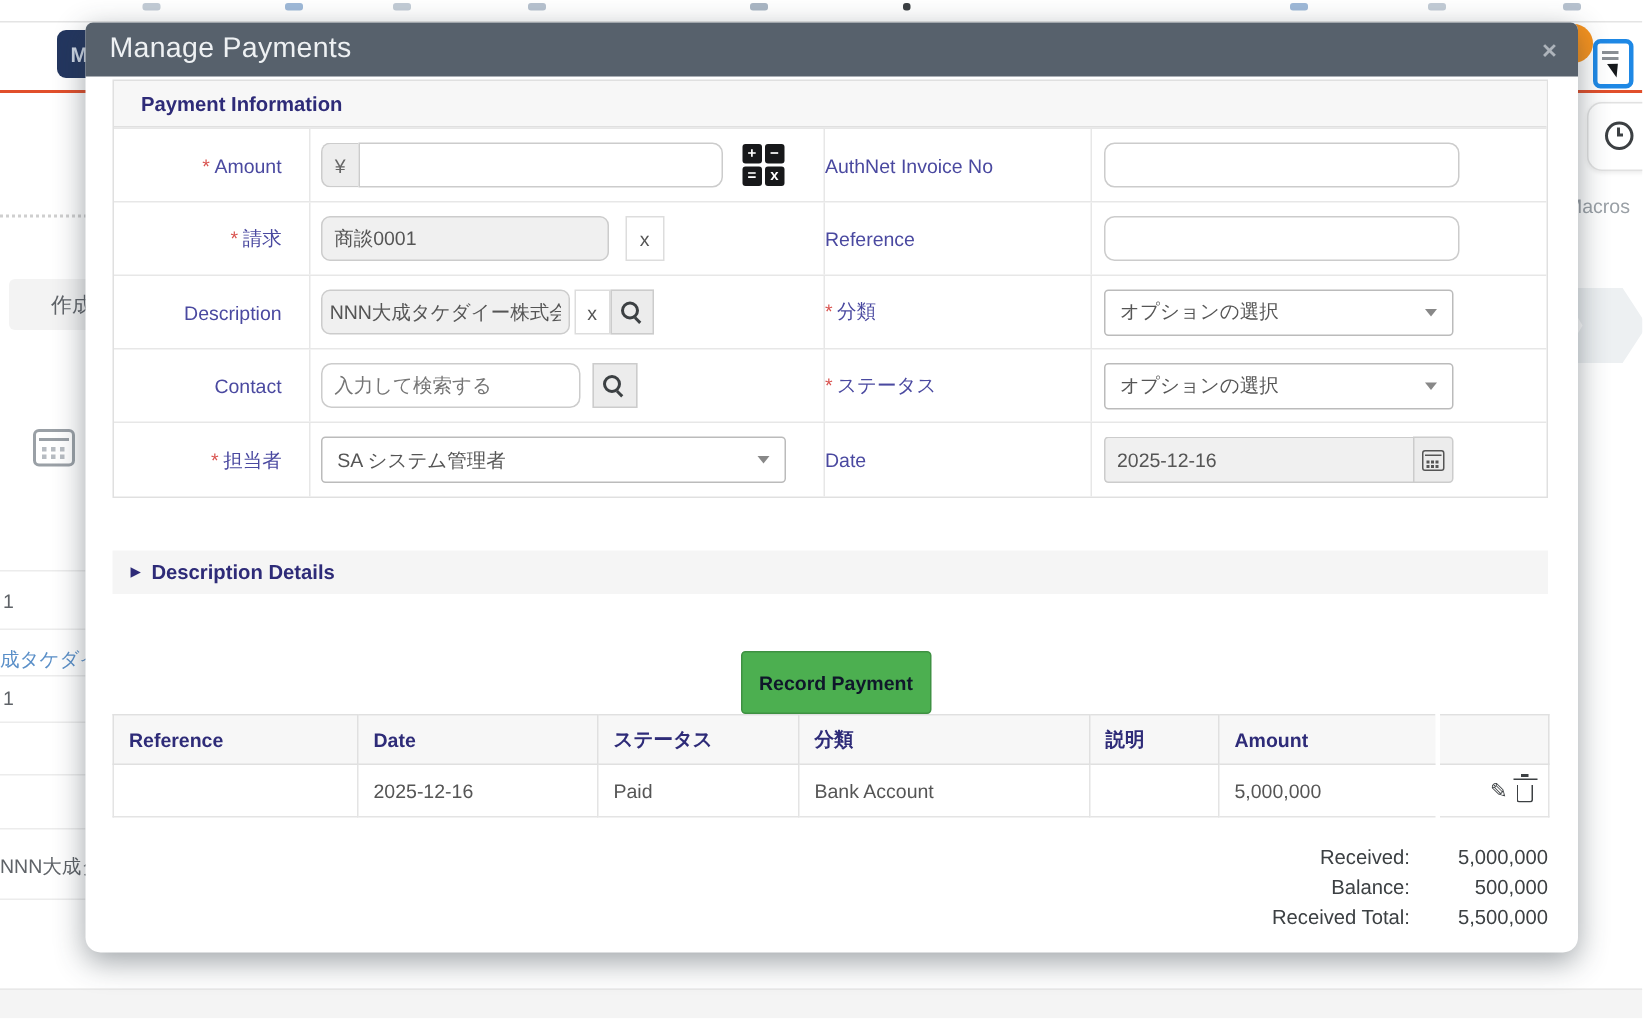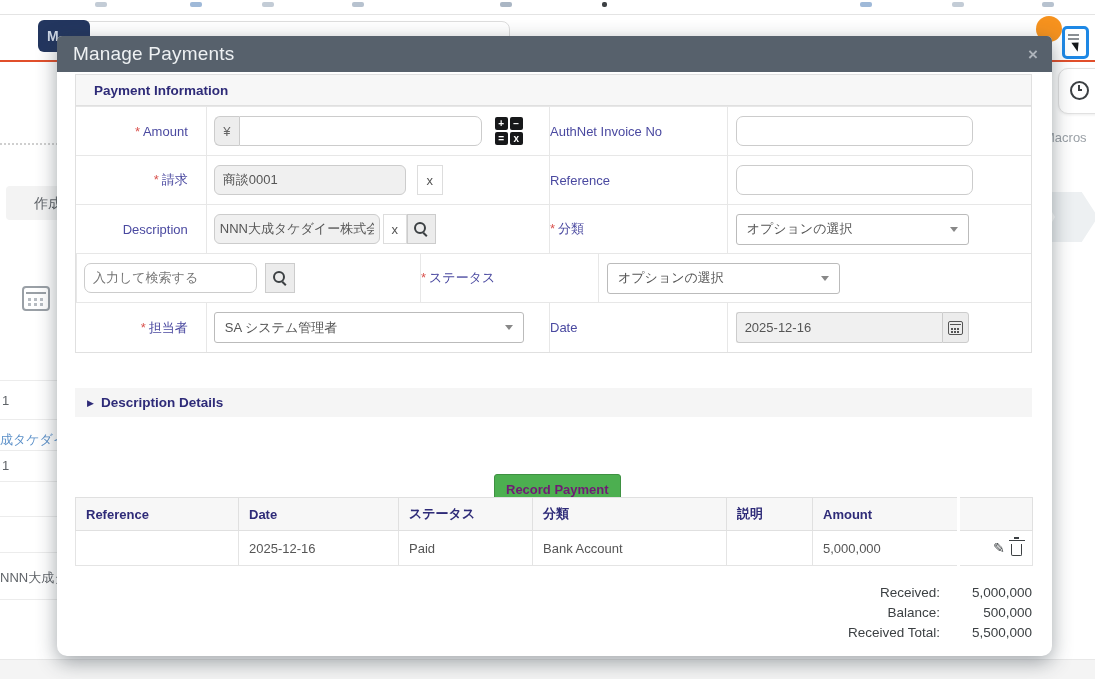--- a/index.html
+++ b/index.html
@@ -27,21 +27,21 @@
   .create-pill{position:absolute;left:6px;top:186px;width:62px;height:34px;background:#f3f3f3;border-radius:4px;
     color:#5f6368;font-size:14px;line-height:34px;text-align:right;padding-right:6px;box-sizing:border-box;z-index:1;}
   .bigcal{position:absolute;left:22px;top:286px;width:24px;height:21px;border:2px solid #9aa0a6;border-radius:4px;z-index:1;}
   .bigcal::before{content:"";position:absolute;left:2px;right:2px;top:4px;border-top:2px solid #9aa0a6;}
   .bigcal::after{content:"";position:absolute;left:4px;top:10px;width:3px;height:3px;background:#b7bcc2;
     box-shadow:6px 0 #b7bcc2,12px 0 #b7bcc2,0 5px #b7bcc2,6px 5px #b7bcc2,12px 5px #b7bcc2;}
   .sep{position:absolute;left:0;width:57px;height:1px;background:#ececec;z-index:1;}
   .bgtxt{position:absolute;color:#5f6368;font-size:13px;z-index:1;white-space:nowrap;}
   .bottom-band{position:absolute;left:0;right:0;top:659px;bottom:0;background:#f4f4f4;border-top:1px solid #e8e8e8;z-index:1;}
   
-  .modal{position:absolute;left:57px;top:36px;width:995px;height:620px;background:#fff;z-index:10;
+  .modal{position:absolute;left:57px;top:15px;width:995px;height:620px;background:#fff;z-index:10;
     border-radius:5px 5px 10px 10px;box-shadow:0 6px 20px rgba(45,55,65,.45);}
   .modal-header{height:36px;background:#57616c;border-radius:5px 5px 0 0;display:flex;align-items:center;
     padding:0 14px 0 16px;box-sizing:border-box;}
   .modal-title{color:#eef1f3;font-size:19px;letter-spacing:.2px;}
   .modal-close{margin-left:auto;color:#aeb4bb;font-size:17px;font-weight:bold;cursor:pointer;line-height:1;}
   
   .form-box{position:absolute;left:18px;top:38px;width:957px;border:1px solid #e0e0e0;box-sizing:border-box;background:#fff;}
   .form-head{height:30px;background:#f7f7f7;border-bottom:1px solid #e0e0e0;display:flex;align-items:center;
     padding-left:18px;font-weight:bold;font-size:13.5px;color:#2e2b78;}
   .frow{display:flex;height:48px;border-top:1px solid #e7e7e7;}
@@ -76,22 +76,22 @@
   .calbtn{width:27px;height:31px;border-radius:0 3px 3px 0;}
   .smcal{position:relative;width:13px;height:12px;border:1.5px solid #555;border-radius:2px;}
   .smcal::before{content:"";position:absolute;left:1px;right:1px;top:2px;border-top:1.5px solid #555;}
   .smcal::after{content:"";position:absolute;left:2px;top:6px;width:2px;height:2px;background:#555;
     box-shadow:3px 0 #555,6px 0 #555,0 3px #555,3px 3px #555,6px 3px #555;}
   
   .desc-bar{position:absolute;left:18px;top:352px;width:957px;height:29px;background:#f5f5f5;display:flex;align-items:center;
     padding-left:12px;box-sizing:border-box;font-weight:bold;font-size:13.5px;color:#2e2b78;cursor:pointer;}
   .desc-arrow{font-size:9px;margin-right:7px;color:#2e2b78;}
   
-  .record-btn{position:absolute;left:437px;top:419px;height:24px;padding:2px 11px;background:#4caf50;border:1px solid #3e9142;
-    border-radius:3px;font-weight:bold;font-size:13px;color:#701a75;display:flex;align-items:center;cursor:pointer;margin-top:19px;}
+  .record-btn{position:absolute;left:437px;top:419px;height:24px;padding:8px 11px;background:#4caf50;border:1px solid #3e9142;
+    border-radius:3px;font-weight:bold;font-size:13px;color:#0f172a;display:flex;align-items:center;cursor:pointer;}
   
   .ptable{position:absolute;left:18px;top:461px;width:957px;border-collapse:collapse;table-layout:fixed;}
   .ptable th{height:33px;background:#f7f7f7;border:1px solid #e0e0e0;text-align:left;padding:0 10px;
     font-size:13px;color:#2e2b78;font-weight:bold;box-sizing:border-box;}
   .ptable td{height:35px;background:#fff;border:1px solid #e4e4e4;padding:0 10px;font-size:13px;color:#555;box-sizing:border-box;}
   .ptable .gap{border-left:3px solid #fff;}
   .acts{display:flex;align-items:center;justify-content:flex-end;gap:2px;}
   .pencil{font-size:14px;color:#3c4043;cursor:pointer;line-height:1;}
   .trash{position:relative;width:9px;height:11px;border:1.5px solid #3c4043;border-top:none;border-radius:0 0 2px 2px;margin-left:4px;margin-top:3px;cursor:pointer;}
   .trash::before{content:"";position:absolute;top:-4px;left:-3.5px;width:16px;height:1.5px;background:#3c4043;}
@@ -209,20 +209,23 @@
         </div>
         <div class="cell fld2">
           <span class="sel" style="width:233px;">
             <span>オプションの選択</span>
             <span class="caret"></span>
           </span>
         </div>
       </div>
 
       <div class="frow">
+        <div class="cell lab1">
+          <span class="flabel">Contact</span>
+        </div>
         <div class="cell fld1">
           <input class="tinput" style="width: 173px; font-family: Liberation Serif, serif;" type="text" placeholder="入力して検索する">
           <span class="sbtn" style="width:30px;margin-left:8px;">
             <span class="mag"></span>
           </span>
         </div>
         <div class="cell lab2">
           <span class="flabel"><span class="req">*</span><span>ステータス</span></span>
         </div>
         <div class="cell fld2">

